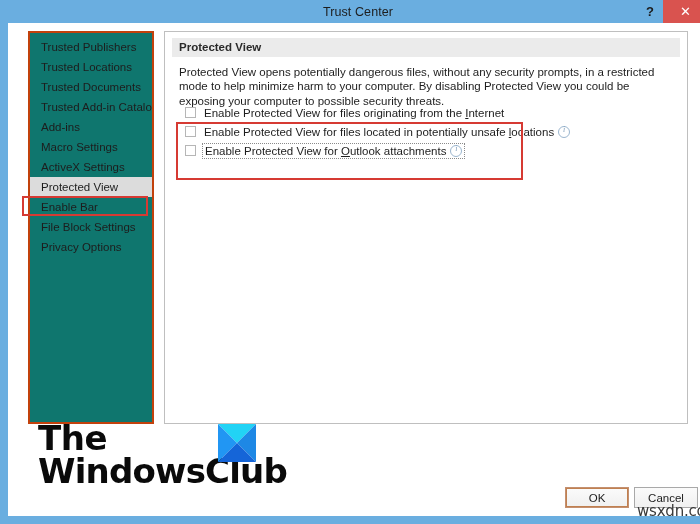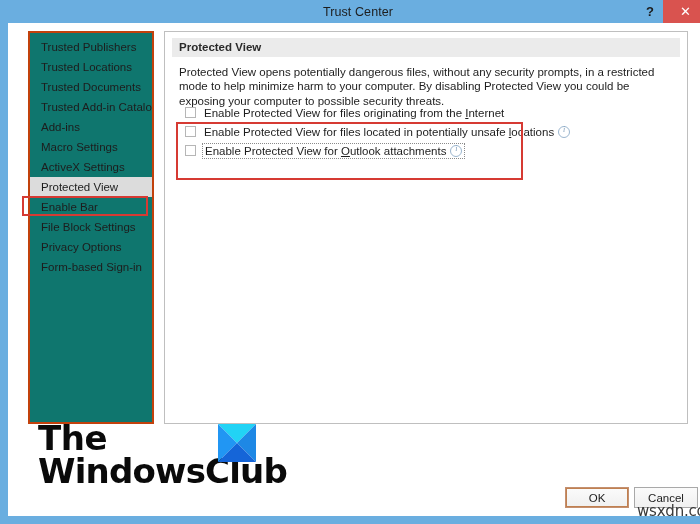--- a/index.html
+++ b/index.html
@@ -325,21 +325,20 @@
       <div class="side-item">Trusted Locations</div>
       <div class="side-item">Trusted Documents</div>
       <div class="side-item">Trusted Add-in Catalogs</div>
       <div class="side-item">Add-ins</div>
       <div class="side-item">Macro Settings</div>
       <div class="side-item">ActiveX Settings</div>
       <div class="side-item selected">Protected View</div>
       <div class="side-item">Enable Bar</div>
       <div class="side-item">File Block Settings</div>
       <div class="side-item">Privacy Options</div>
-      <div class="side-item">Form-based Sign-in</div>
     </div>
 
     <div id="sidebar-annotation"></div>
 
     <div id="content">
       <div id="section-header">Protected View</div>
       <div id="description">Protected View opens potentially dangerous files, without any security prompts, in a restricted mode to help minimize harm to your computer. By disabling Protected View you could be exposing your computer to possible security threats.</div>
 
       <div id="checkbox-group">
 

